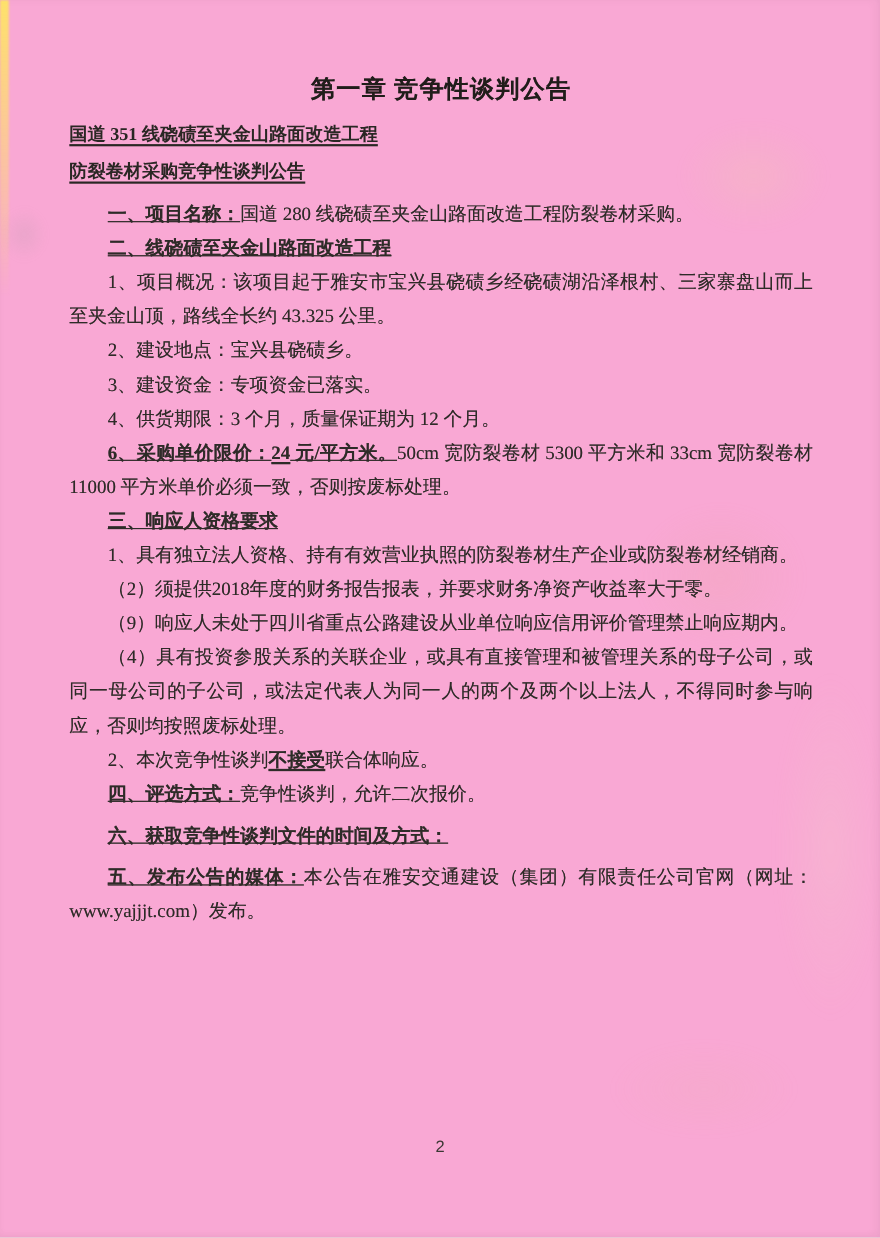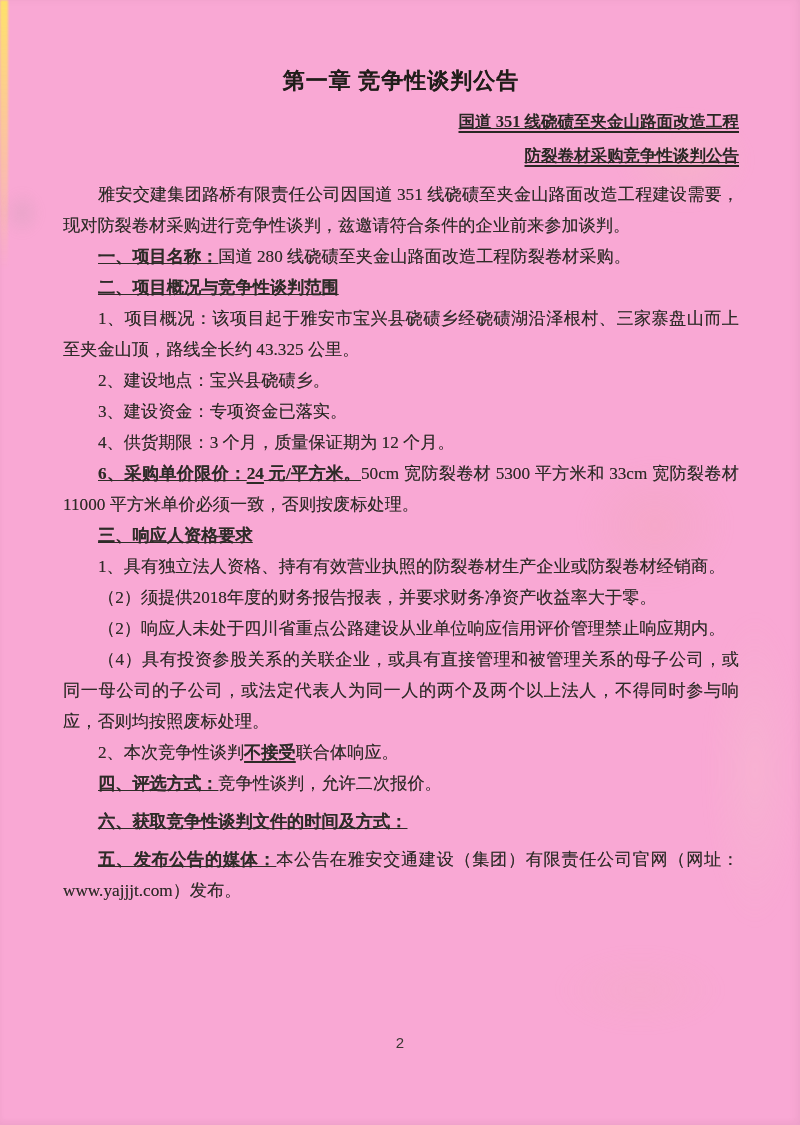--- a/index.html
+++ b/index.html
@@ -31,21 +31,21 @@
   .stain-warm-right{left:690px;top:560px;width:130px;height:420px;
     background:radial-gradient(closest-side, rgba(242,222,200,0.18), rgba(242,222,200,0) 75%);filter:blur(6px);}
 
   .content{position:absolute;left:63px;top:66px;width:676px;}
   .chapter-title{
     margin:0 0 15px;
     font-size:22px;font-weight:bold;letter-spacing:1px;
     text-align:center;color:#201d1a;
     text-shadow:0 0 .5px rgba(32,29,26,.7);
   }
-  .subtitle{margin:0 0 12px;text-align:right;font-size:16.5px;font-weight:bold;color:#2a2724;text-decoration:underline;}
+  .subtitle{margin:0 0 12px;text-align:left;font-size:16.5px;font-weight:bold;color:#2a2724;}
   .subtitle span{
     text-decoration:underline;
     text-underline-offset:4px;
     text-decoration-thickness:1.5px;
   }
   .body-text p{
     margin:0;
     font-size:17.2px;
     line-height:31px;
     text-indent:35px;
@@ -74,32 +74,31 @@
 
   <div class="content">
     <h1 class="chapter-title">第一章 竞争性谈判公告</h1>
     <div class="subtitle">
       <span>国道 351 线硗碛至夹金山路面改造工程</span>
     </div>
     <div class="subtitle">
       <span>防裂卷材采购竞争性谈判公告</span>
     </div>
     <div class="body-text">
-        <p><span>雅安交建集团路桥有限责任公司因国道 351 线硗碛至夹金山路面改造工程建设需要，现对防裂卷材采购进行竞争性谈判，兹邀请符合条件的企业前来参加谈判。</span></p>
         <p><span class="b">一、项目名称：</span><span>国道 280 线硗碛至夹金山路面改造工程防裂卷材采购。</span></p>
-        <p><span class="b">二、项目概况与竞争性谈判范围</span></p>
+        <p><span class="b">二、线硗碛至夹金山路面改造工程</span></p>
         <p><span>1、项目概况：该项目起于雅安市宝兴县硗碛乡经硗碛湖沿泽根村、三家寨盘山而上至夹金山顶，路线全长约 43.325 公里。</span></p>
         <p><span>2、建设地点：宝兴县硗碛乡。</span></p>
         <p><span>3、建设资金：专项资金已落实。</span></p>
         <p><span>4、供货期限：3 个月，质量保证期为 12 个月。</span></p>
         <p><span class="b">6、采购单价限价：</span><span class="b u">24</span><span class="b"> 元/平方米。</span><span>50cm 宽防裂卷材 5300 平方米和 33cm 宽防裂卷材 11000 平方米单价必须一致，否则按废标处理。</span></p>
         <p><span class="b">三、响应人资格要求</span></p>
         <p><span>1、具有独立法人资格、持有有效营业执照的防裂卷材生产企业或防裂卷材经销商。</span></p>
         <p><span>（2）须提供2018年度的财务报告报表，并要求财务净资产收益率大于零。</span></p>
-        <p><span>（2）响应人未处于四川省重点公路建设从业单位响应信用评价管理禁止响应期内。</span></p>
+        <p><span>（9）响应人未处于四川省重点公路建设从业单位响应信用评价管理禁止响应期内。</span></p>
         <p><span>（4）具有投资参股关系的关联企业，或具有直接管理和被管理关系的母子公司，或同一母公司的子公司，或法定代表人为同一人的两个及两个以上法人，不得同时参与响应，否则均按照废标处理。</span></p>
         <p><span>2、本次竞争性谈判</span><span class="b u">不接受</span><span>联合体响应。</span></p>
         <p><span class="b">四、评选方式：</span><span>竞争性谈判，允许二次报价。</span></p>
         <p class="mt6"><span class="b">六、获取竞争性谈判文件的时间及方式：</span></p>
         <p class="mt6"><span class="b">五、发布公告的媒体：</span><span>本公告在雅安交通建设（集团）有限责任公司官网（网址：</span><span class="u">www.yajjjt.com</span><span>）发布。</span></p>
       </div>
   </div>
 
   <div class="page-number">2</div>
 </div>

